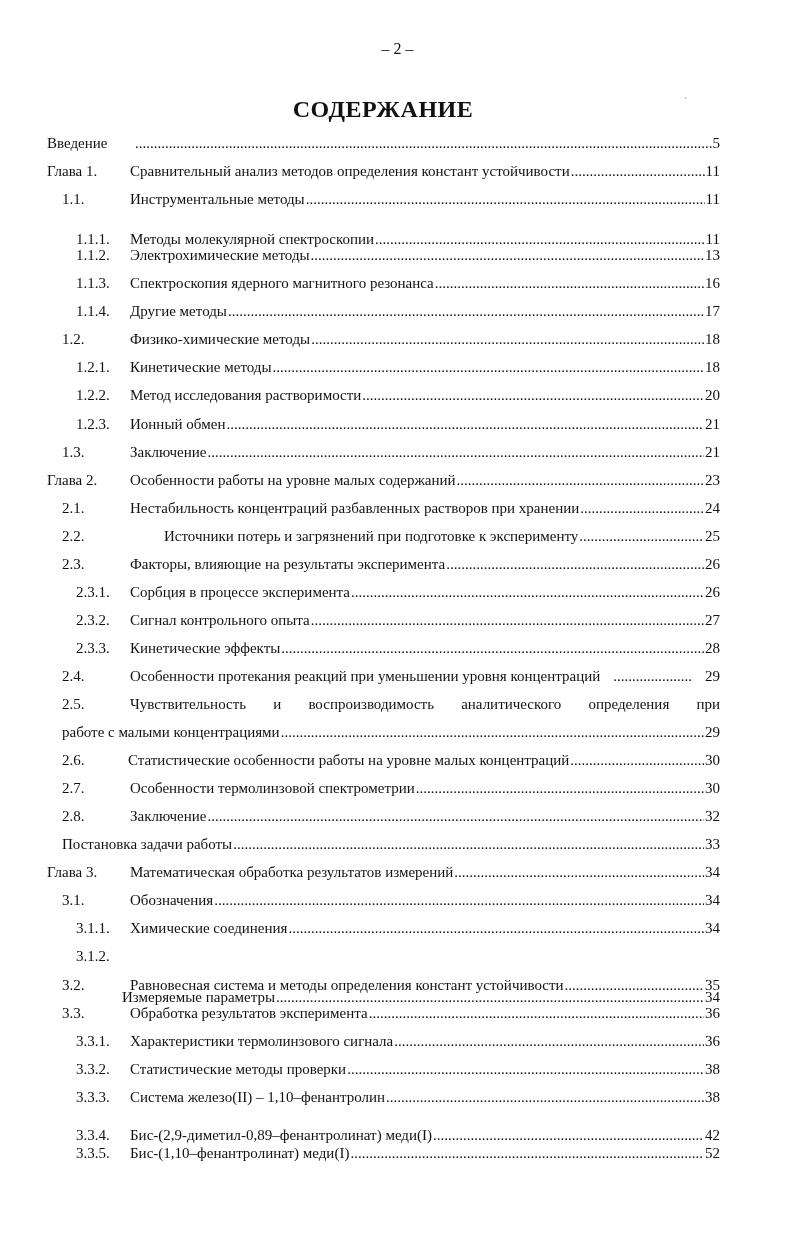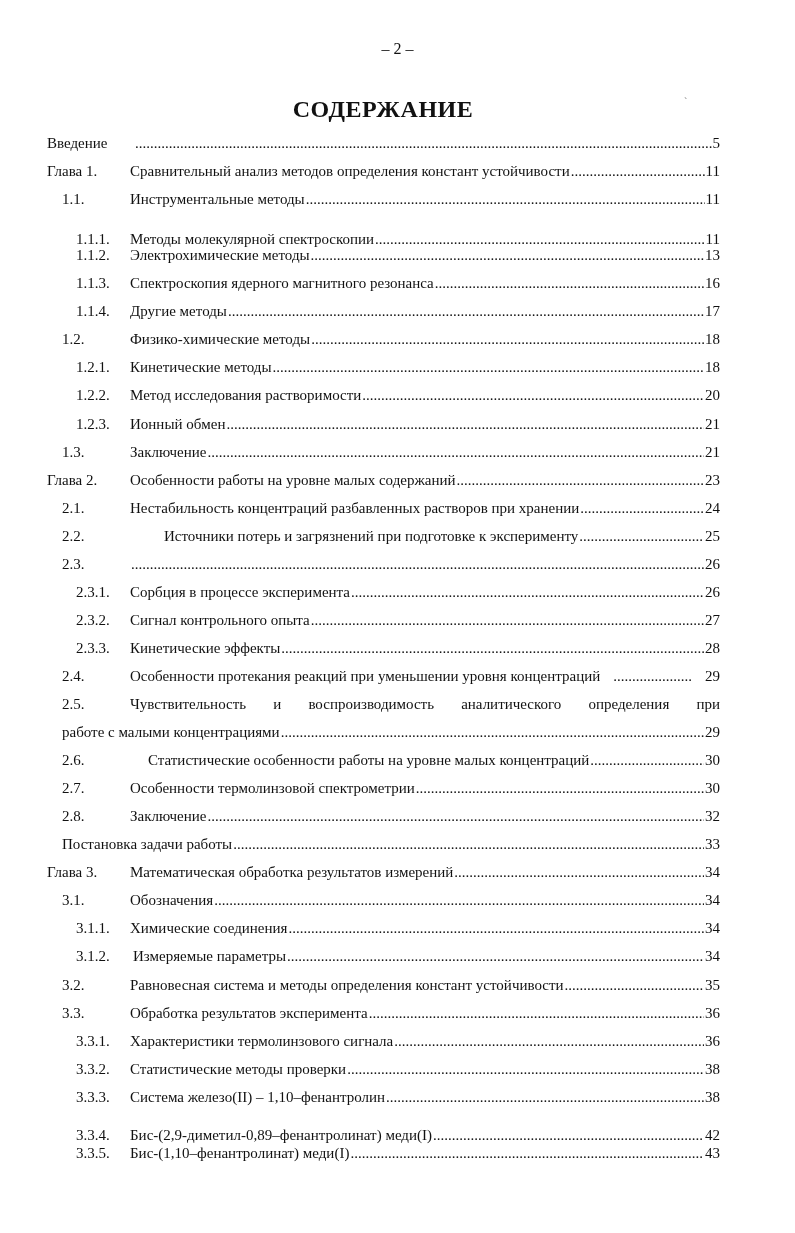--- a/index.html
+++ b/index.html
@@ -163,20 +163,21 @@
       <span class="num" style="left: 62px;">2.2.</span>
       <span class="entry" style="left: 116px; margin-left: 48px;">
         <span class="label">Источники потерь и загрязнений при подготовке к эксперименту </span>
         <span class="dots"></span>
         <span class="pg">25</span>
       </span>
     </div>
     <div class="row" style="top: 420.75px;">
       <span class="num" style="left: 62px;">2.3.</span>
       <span class="entry" style="left: 130px;">
+        <span class="label">Факторы, влияющие на результаты эксперимента</span>
         <span class="dots"></span>
         <span class="pg">26</span>
       </span>
     </div>
     <div class="row" style="top: 448.8px;">
       <span class="num" style="left: 76px;">2.3.1.</span>
       <span class="entry" style="left: 130px;">
         <span class="label">Сорбция в процессе эксперимента</span>
         <span class="dots"></span>
         <span class="pg">26</span>
@@ -212,21 +213,21 @@
     </div>
     <div class="row" style="top: 589.05px;">
       <span class="entry" style="left: 62px;">
         <span class="label">работе с малыми концентрациями </span>
         <span class="dots"></span>
         <span class="pg">29</span>
       </span>
     </div>
     <div class="row" style="top: 617.1px;">
       <span class="num" style="left: 62px;">2.6.</span>
-      <span class="entry" style="left: 148px; align-items: flex-end;">
+      <span class="entry" style="left: 128px; align-items: flex-end;">
         <span class="label">Статистические особенности работы на уровне малых концентраций</span>
         <span class="dots"></span>
         <span class="pg">30</span>
       </span>
     </div>
     <div class="row" style="top: 645.15px;">
       <span class="num" style="left: 62px;">2.7.</span>
       <span class="entry" style="left: 130px;">
         <span class="label">Особенности термолинзовой спектрометрии </span>
         <span class="dots"></span>
@@ -267,21 +268,21 @@
     <div class="row" style="top: 785.4px;">
       <span class="num" style="left: 76px;">3.1.1.</span>
       <span class="entry" style="left: 130px;">
         <span class="label">Химические соединения</span>
         <span class="dots"></span>
         <span class="pg">34</span>
       </span>
     </div>
     <div class="row" style="top: 813.45px;">
       <span class="num" style="left: 76px;">3.1.2.</span>
-      <span class="entry" style="left: 133px;">
+      <span class="entry" style="left: 122px; margin-top: 41px;">
         <span class="label">Измеряемые параметры</span>
         <span class="dots"></span>
         <span class="pg">34</span>
       </span>
     </div>
     <div class="row" style="top: 841.5px;">
       <span class="num" style="left: 62px;">3.2.</span>
       <span class="entry" style="left: 130px;">
         <span class="label">Равновесная система и методы определения констант устойчивости</span>
         <span class="dots"></span>
@@ -326,18 +327,18 @@
         <span class="label">Бис-(2,9-диметил-0,89–фенантролинат) меди(I)</span>
         <span class="dots"></span>
         <span class="pg">42</span>
       </span>
     </div>
     <div class="row" style="top: 1009.8px;">
       <span class="num" style="left: 76px;">3.3.5.</span>
       <span class="entry" style="left: 130px;">
         <span class="label">Бис-(1,10–фенантролинат) меди(I)</span>
         <span class="dots"></span>
-        <span class="pg">43</span>
+        <span class="pg">52</span>
       </span>
     </div>
   </div>
 
 <span class="mark" style="left:684px;top:96px;">ˋ</span>
 
 </body></html>

